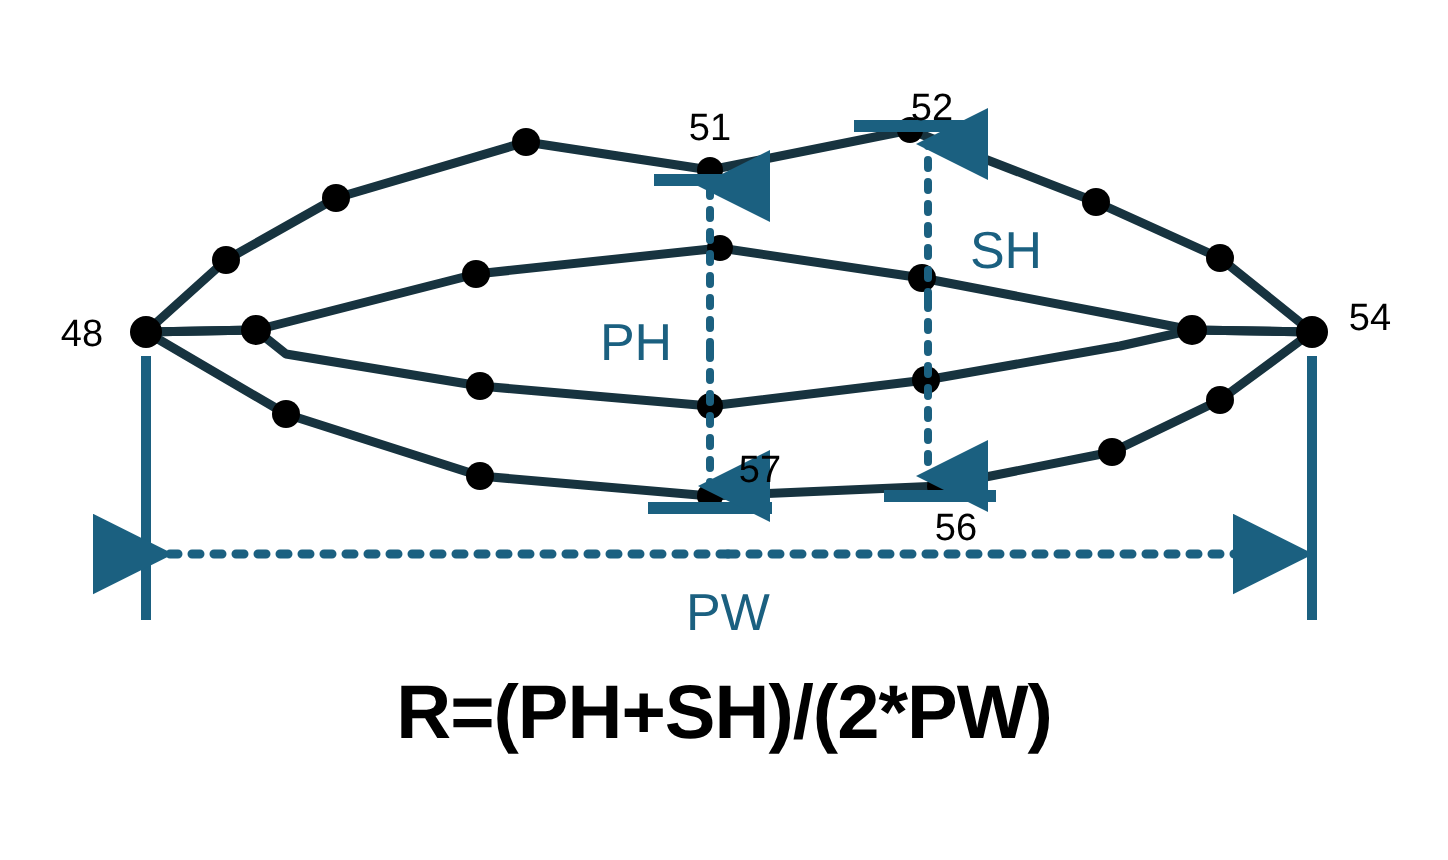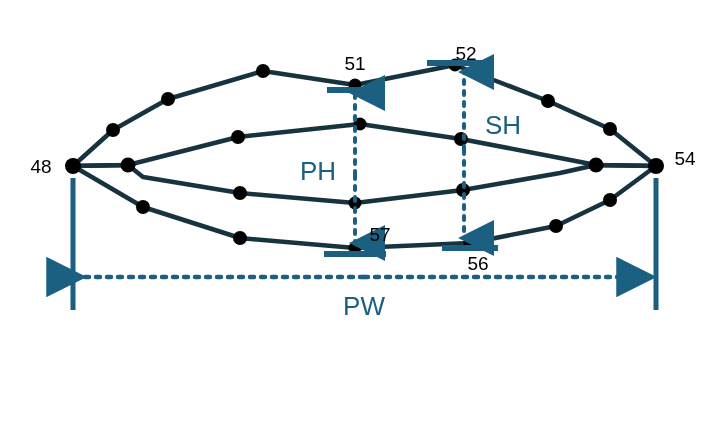--- a/index.html
+++ b/index.html
@@ -146,14 +146,15 @@
     </g>
 
     <g>
       <text class="dim-label" x="318" y="180" text-anchor="middle">PH</text>
       <text class="dim-label" x="503" y="134" text-anchor="middle">SH</text>
       <text class="dim-label" x="364" y="315" text-anchor="middle">PW</text>
     </g>
 
   </svg>
 
+  <div class="formula-text">R=(PH+SH)/(2*PW)</div>
 
 </div>
 
 </body></html>

